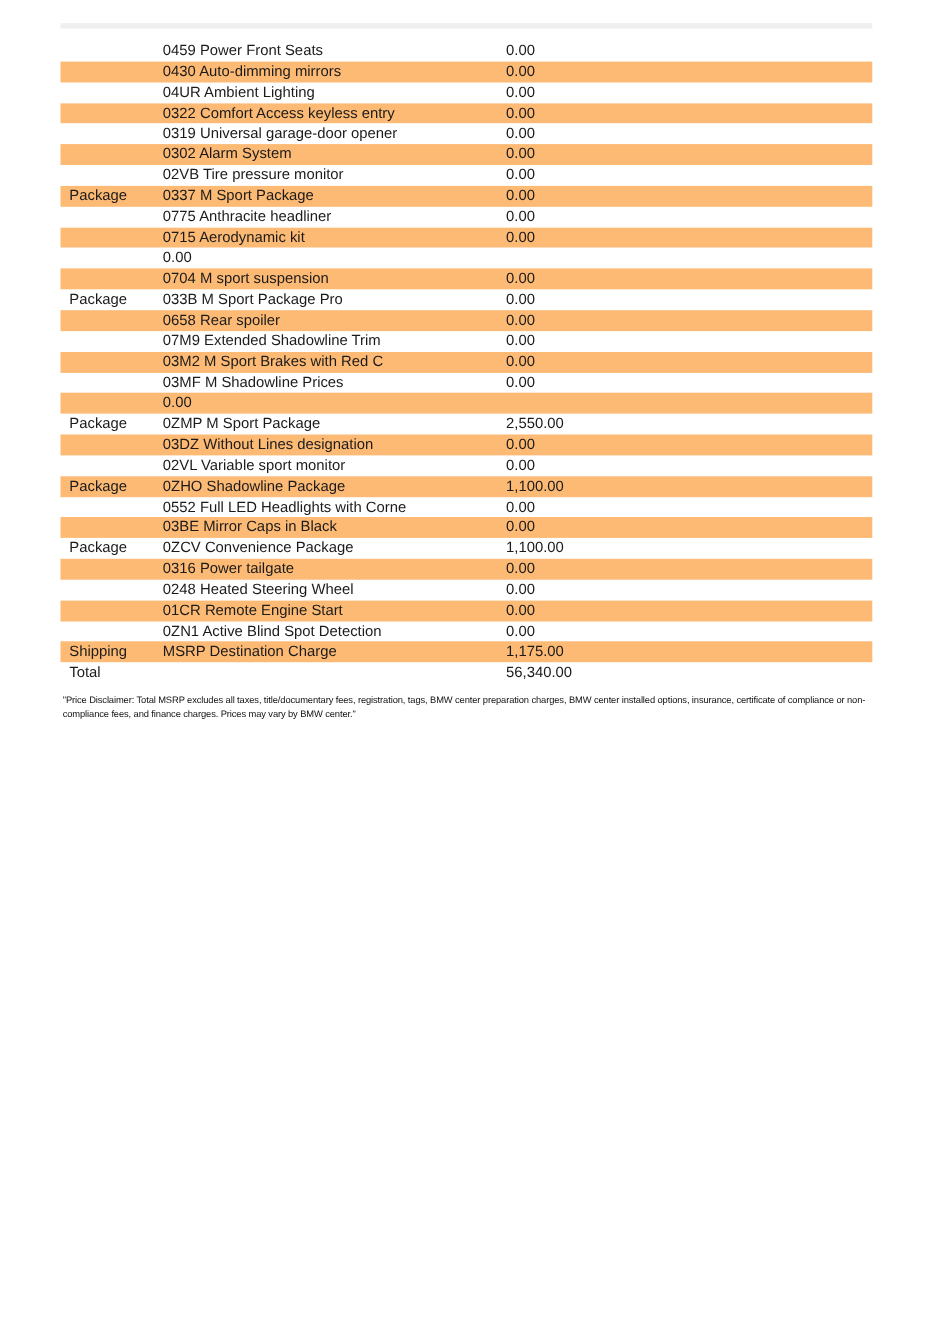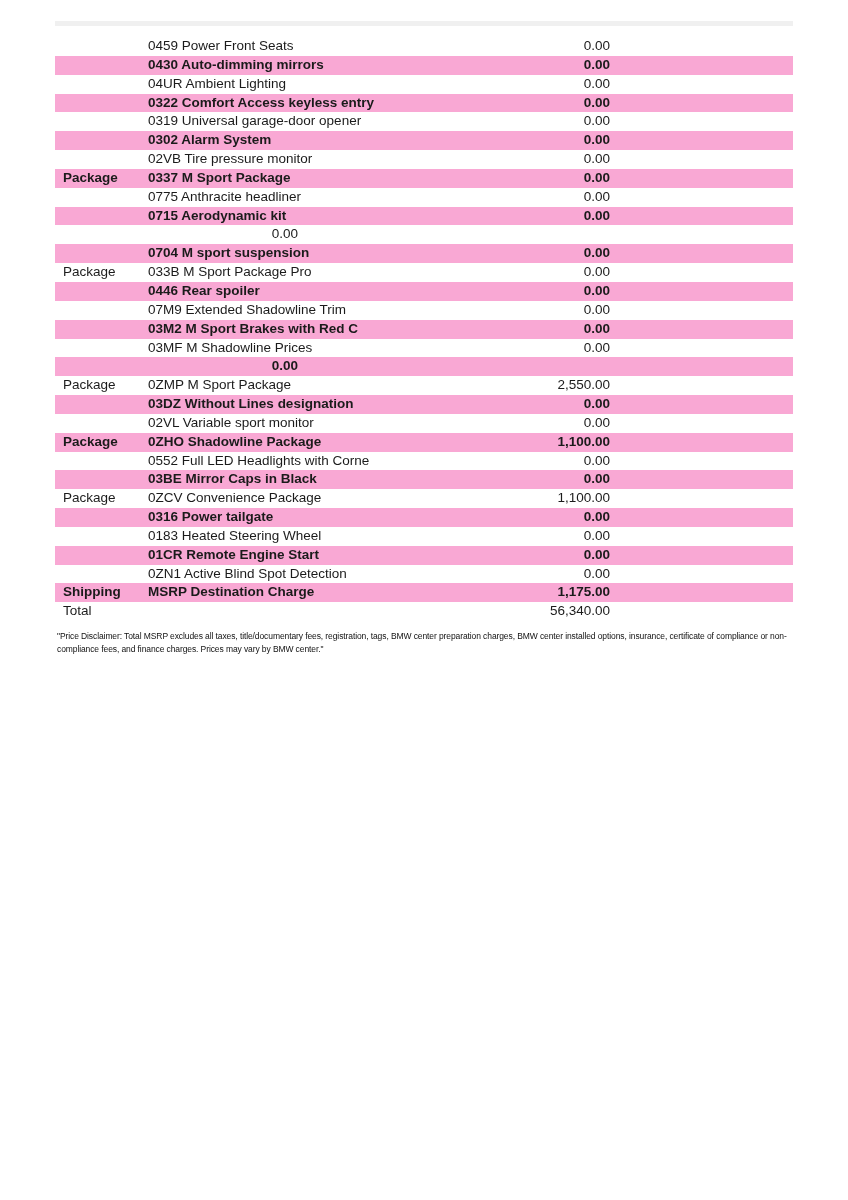--- a/index.html
+++ b/index.html
@@ -30,37 +30,36 @@
   .row {
     display: flex;
     align-items: center;
     height: 18.85px;
     padding-left: 8px;
     font-size: 13.5px;
     line-height: 18.85px;
     white-space: nowrap;
   }
   .row.shaded {
-    background: #f9a8d4;
-    font-weight: bold;
+    background: #fdba74;
   }
   .cell-category {
     width: 85px;
     flex: 0 0 85px;
     overflow: hidden;
   }
   .cell-item {
     width: 312px;
     flex: 0 0 312px;
     overflow: hidden;
   }
   .cell-price {
     width: 150px;
     flex: 0 0 150px;
-    text-align: right;
+    text-align: left;
   }
   .disclaimer {
     position: absolute;
     left: 57px;
     top: 630px;
     width: 732px;
     font-size: 8.5px;
     line-height: 13.3px;
     letter-spacing: -0.1px;
     color: #111111;
@@ -133,21 +132,21 @@
           <span class="cell-item">0704 M sport suspension</span>
           <span class="cell-price">0.00</span>
         </div>
         <div class="row">
           <span class="cell-category">Package</span>
           <span class="cell-item">033B M Sport Package Pro</span>
           <span class="cell-price">0.00</span>
         </div>
         <div class="row shaded">
           <span class="cell-category"></span>
-          <span class="cell-item">0446 Rear spoiler</span>
+          <span class="cell-item">0658 Rear spoiler</span>
           <span class="cell-price">0.00</span>
         </div>
         <div class="row">
           <span class="cell-category"></span>
           <span class="cell-item">07M9 Extended Shadowline Trim</span>
           <span class="cell-price">0.00</span>
         </div>
         <div class="row shaded">
           <span class="cell-category"></span>
           <span class="cell-item">03M2 M Sport Brakes with Red C</span>
@@ -197,21 +196,21 @@
           <span class="cell-item">0ZCV Convenience Package</span>
           <span class="cell-price">1,100.00</span>
         </div>
         <div class="row shaded">
           <span class="cell-category"></span>
           <span class="cell-item">0316 Power tailgate</span>
           <span class="cell-price">0.00</span>
         </div>
         <div class="row">
           <span class="cell-category"></span>
-          <span class="cell-item">0183 Heated Steering Wheel</span>
+          <span class="cell-item">0248 Heated Steering Wheel</span>
           <span class="cell-price">0.00</span>
         </div>
         <div class="row shaded">
           <span class="cell-category"></span>
           <span class="cell-item">01CR Remote Engine Start</span>
           <span class="cell-price">0.00</span>
         </div>
         <div class="row">
           <span class="cell-category"></span>
           <span class="cell-item">0ZN1 Active Blind Spot Detection</span>

